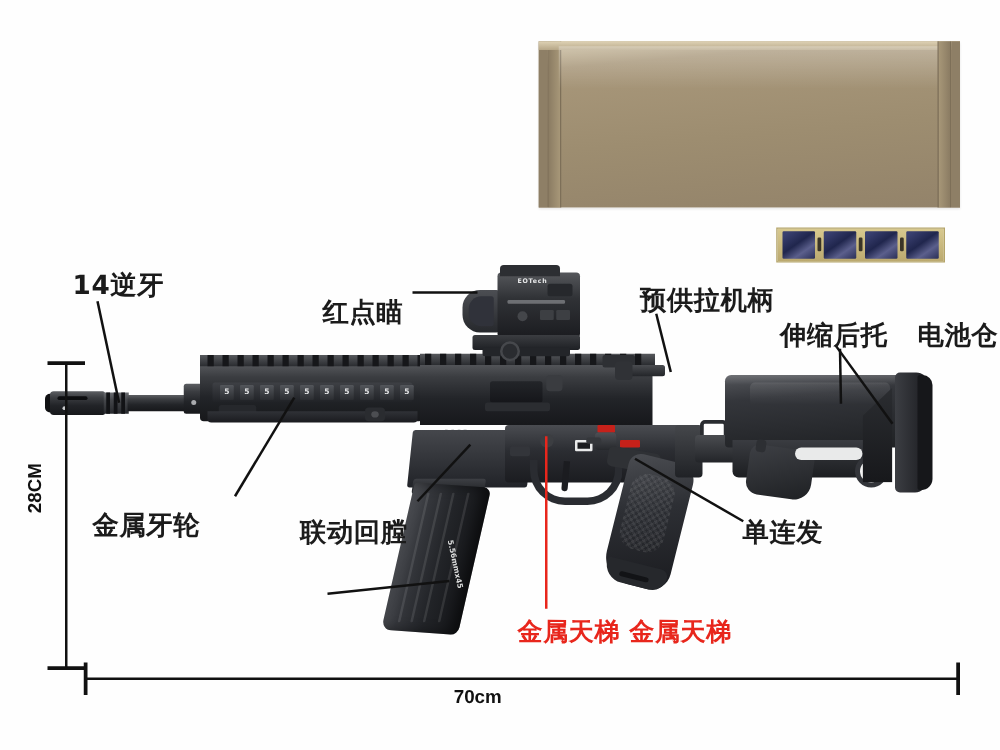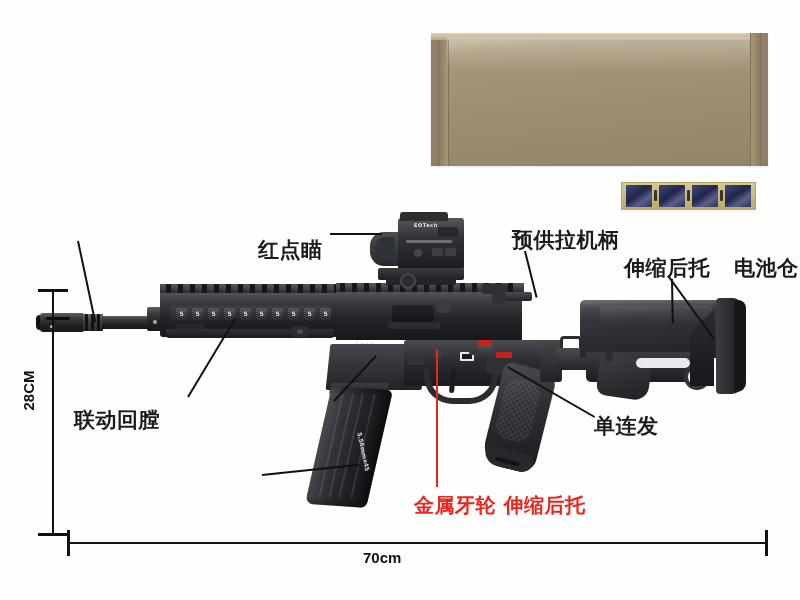--- a/index.html
+++ b/index.html
@@ -407,27 +407,29 @@
   <div class="leader" style="left:330px;top:233px;width:52px;"></div>
   <div class="leader" style="left:525px;top:250px;width:48px;transform:rotate(76deg);"></div>
   <div class="leader" style="left:672px;top:278px;width:44px;transform:rotate(89deg);"></div>
   <div class="leader" style="left:714px;top:338px;width:78px;transform:rotate(-126deg);"></div>
   <div class="leader" style="left:188px;top:396px;width:92px;transform:rotate(-59deg);"></div>
   <div class="leader" style="left:334px;top:400px;width:62px;transform:rotate(-47deg);"></div>
   <div class="leader" style="left:262px;top:474px;width:98px;transform:rotate(-6deg);"></div>
   <div class="leader" style="left:508px;top:366px;width:100px;transform:rotate(30deg);"></div>
   <div class="leader red" style="left:437px;top:348px;width:138px;transform:rotate(90deg);"></div>
 
+  <div class="lbl cn" id="lb_muzzle">14逆牙</div>
   <div class="lbl cn" id="lb_reddot">红点瞄</div>
   <div class="lbl cn" id="lb_charge">预供拉机柄</div>
   <div class="lbl cn" id="lb_stock">伸缩后托</div>
   <div class="lbl cn" id="lb_batt">电池仓</div>
-  <div class="lbl cn" id="lb_alum">联动回膛</div>
+  <div class="lbl cn" id="lb_alum">金属牙轮</div>
+  <div class="lbl cn" id="lb_feed">联动回膛</div>
   <div class="lbl cn" id="lb_fire">单连发</div>
-  <div class="lbl cn red" id="lb_red">金属牙轮 伸缩后托</div>
+  <div class="lbl cn red" id="lb_red">金属天梯 金属天梯</div>
 
   <div id="dimVtop" class="abs"></div>
   <div id="dimV" class="abs"></div>
   <div id="dimVbot" class="abs"></div>
   <div id="dimVtxt" class="dimtxt">28CM</div>
 
   <div id="dimHl" class="abs"></div>
   <div id="dimH" class="abs"></div>
   <div id="dimHr" class="abs"></div>
   <div id="dimHtxt" class="dimtxt">70cm</div>

